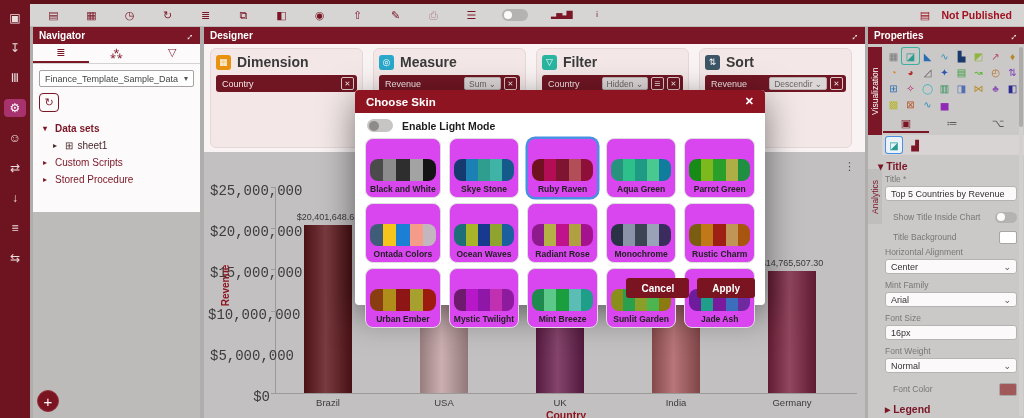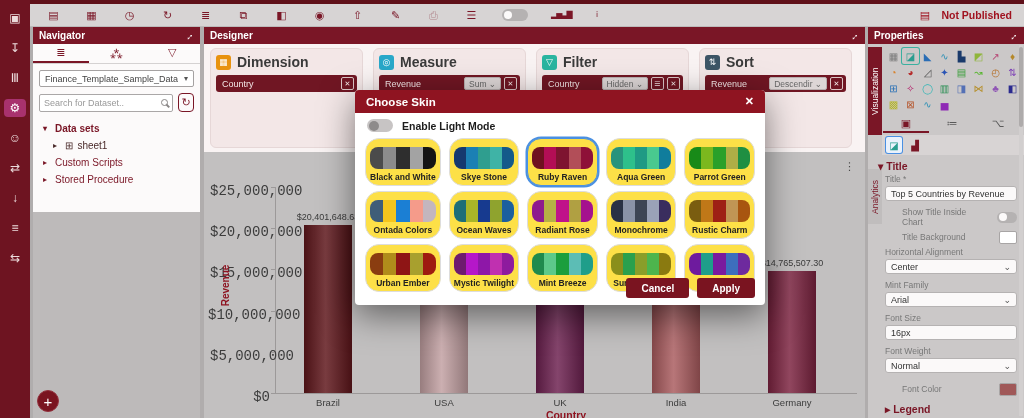--- a/index.html
+++ b/index.html
@@ -82,38 +82,38 @@
   .mini-ic { width:16px; height:16px; display:flex; align-items:center; justify-content:center; font-size:10px; border-radius:2px; cursor:pointer; }
   .mini-ic.sel { box-shadow:0 0 0 1px #4a90e2; background:#eaf2fc; }
   .sec-head { position:absolute; left:10px; font-size:10.5px; font-weight:bold; color:#7a1626; cursor:pointer; }
   .fields { position:absolute; left:17px; top:147px; width:132px; }
   .fld { margin-bottom:6px; }
   .fld-label { font-size:8.5px; color:#777; margin-bottom:2px; }
   .inputbox, .selectbox { height:15px; border:1px solid #b5b2b2; border-radius:3px; background:#fbf9f9; display:flex; align-items:center; padding:0 5px; font-size:9px; color:#333; cursor:text; }
   .selectbox { justify-content:space-between; cursor:pointer; }
   .selectbox .caret { color:#555; font-size:9px; }
   .fldrow { height:20px; display:flex; align-items:center; justify-content:space-between; }
-  .fldrow .fld-label { margin:17px; }
+  .fldrow .fld-label { margin:8px; }
   .sm-toggle { width:22px; height:11px; border-radius:6px; background:#b5b2b2; position:relative; cursor:pointer; }
   .sm-toggle .knob { position:absolute; left:2px; top:1.5px; width:8px; height:8px; border-radius:50%; background:#fcfafa; }
   .cbox { width:18px; height:13px; border:1px solid #a8a5a5; border-radius:2px; cursor:pointer; }
   .prop-scroll { position:absolute; right:1px; top:18px; width:4px; height:371px; background:#d2cfcf; }
   .prop-scroll .thumb { position:absolute; top:2px; width:4px; height:80px; background:#aeabab; border-radius:2px; }
 
   
   .modal { position:absolute; left:355px; top:90px; width:410px; height:215px; background:#fff; border-radius:4px; box-shadow:0 10px 34px rgba(0,0,0,.5); z-index:20; }
   .modal-head { height:23px; background:#8f1421; border-radius:4px 4px 0 0; display:flex; align-items:center; justify-content:space-between; padding:0 11px; }
   .modal-title { color:#fff; font-weight:bold; font-size:11.5px; }
   .modal-close { color:#fff; font-size:11px; cursor:pointer; font-weight:bold; }
   .lm-row { display:flex; align-items:center; gap:9px; padding:6px 12px 1px; }
   .lm-pill { width:26px; height:13px; border-radius:7px; background:#c7c4c4; position:relative; cursor:pointer; }
   .lm-pill .knob { position:absolute; left:1.5px; top:1.5px; width:10px; height:10px; border-radius:50%; background:#8e8b8b; }
   .lm-label { font-weight:bold; font-size:10.5px; color:#1c1c1c; }
   .skin-grid { margin:5px 10px 0; display:grid; grid-template-columns:repeat(5,1fr); gap:5px 8px; }
-  .skin-card { border:1px solid #ddd; border-radius:14px; background:#fde047; padding:8px 4px 3px; text-align:center; cursor:pointer; }
+  .skin-card { border:1px solid #ddd; border-radius:8px; background:#d946ef; padding:20px 4px 3px; text-align:center; cursor:pointer; }
   .skin-swatch { height:22px; border-radius:8px; }
   .skin-name { font-size:8.5px; font-weight:bold; color:#222; margin-top:3px; white-space:nowrap; overflow:hidden; }
   .modal-foot { position:absolute; right:10px; bottom:7px; display:flex; gap:8px; }
   .m-btn { height:20px; background:#7a1420; color:#fff; font-weight:bold; font-size:10px; border:0; border-radius:3px; padding:0 15px; cursor:pointer; font-family:"Liberation Sans",sans-serif; }
 </style>
 </head>
 <body>
 
 <div class="topstrip"></div>
 <div class="toolbar">
@@ -171,24 +171,20 @@
     <div class="nav-tabs">
       <span class="nav-tab active">≣</span>
       <span class="nav-tab">⁂</span>
       <span class="nav-tab">▽</span>
     </div>
     <div class="nav-select">
       <span>Finance_Template_Sample_Data</span>
       <span style="color:#555;font-size:8px;">▾</span>
     </div>
     <div class="nav-search-row">
-      <div class="search-box">
-        <input placeholder="Search for Dataset.." style="">
-        <span class="mag"></span>
-      </div>
       <div class="refresh-btn">↻</div>
     </div>
     <div class="tree">
 
         <div class="tree-row" style="padding-left: 6px; color: rgb(122, 22, 38); font-weight: bold;">
           <span class="tw">▾</span>
 
           <span>Data sets</span>
         </div>
 

